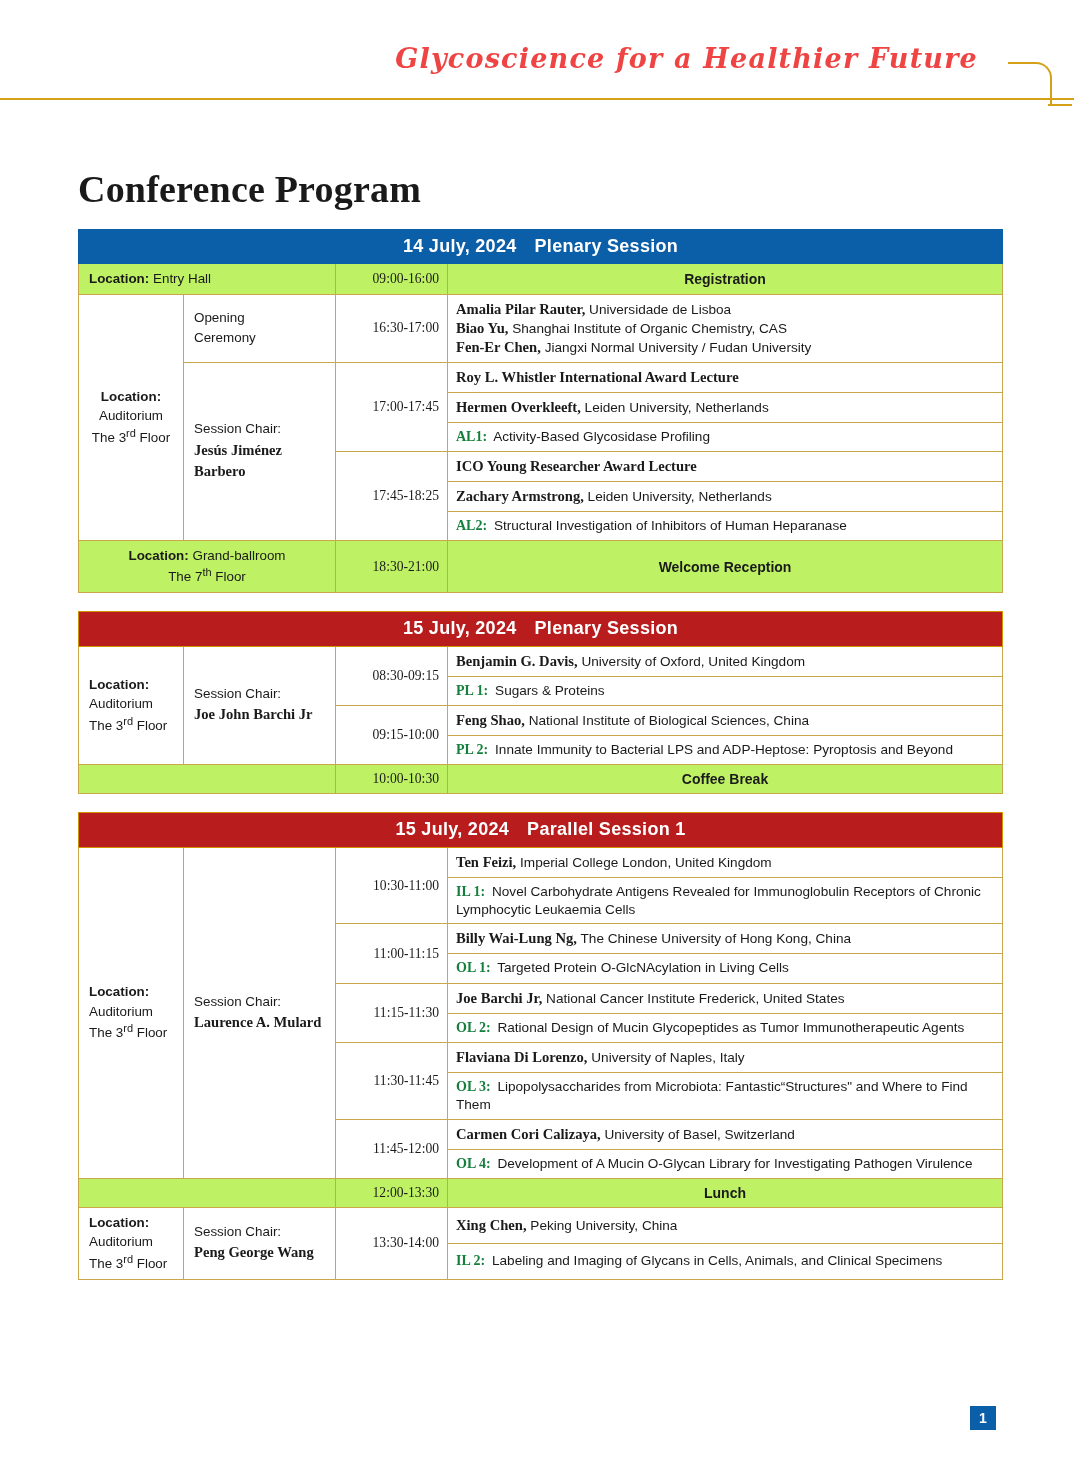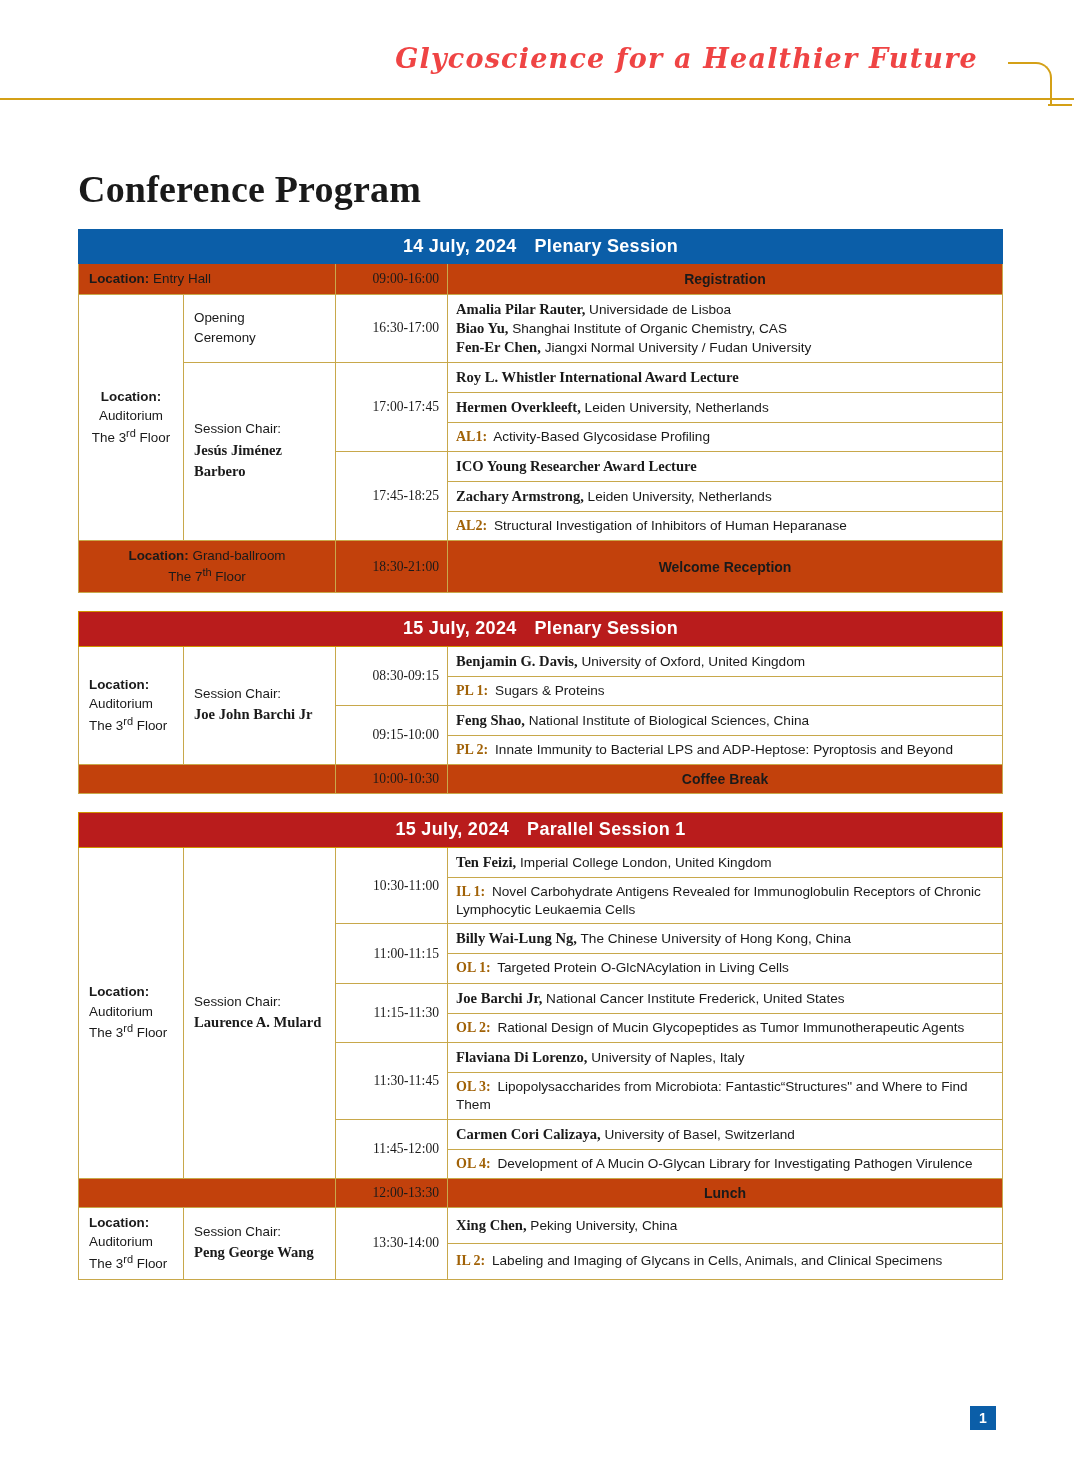--- a/index.html
+++ b/index.html
@@ -126,42 +126,42 @@
     font-weight: bold;
     font-size: 14.6px;
   }
   td.time {
     text-align: right;
     font-size: 13.6px;
     white-space: nowrap;
     font-family: Liberation Serif, serif;
   }
   td.grey {
-    background: #c2410c;
+    background: #bef264;
   }
   td.center-bold {
     text-align: center;
     font-weight: bold;
     font-size: 14px;
   }
   td.speaker {
     font-size: 13.6px;
   }
   td.speaker .sname {
     font-family: "Liberation Serif", serif;
     font-weight: bold;
     font-size: 14.6px;
   }
   td.talk {
     font-size: 13.6px;
   }
   td.talk .code {
     font-family: "Liberation Serif", serif;
     font-weight: bold;
-    color: #a16207;
+    color: #15803d;
     font-size: 14px;
     margin-right: 3px;
   }
   td.award {
     font-family: "Liberation Serif", serif;
     font-weight: bold;
     font-size: 14.6px;
   }
   sup { font-size: 11px; vertical-align: super; }
 

